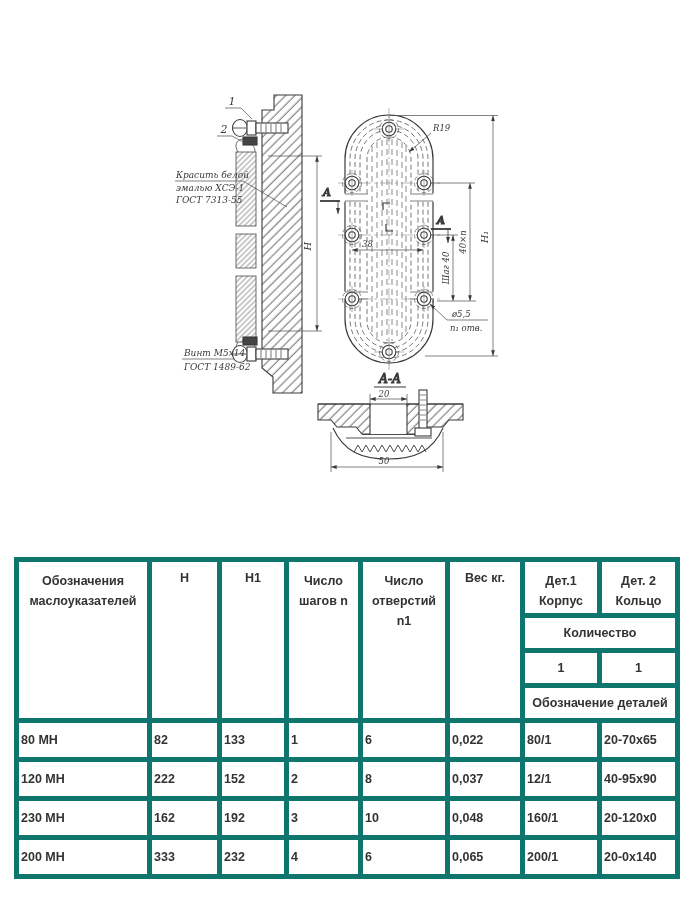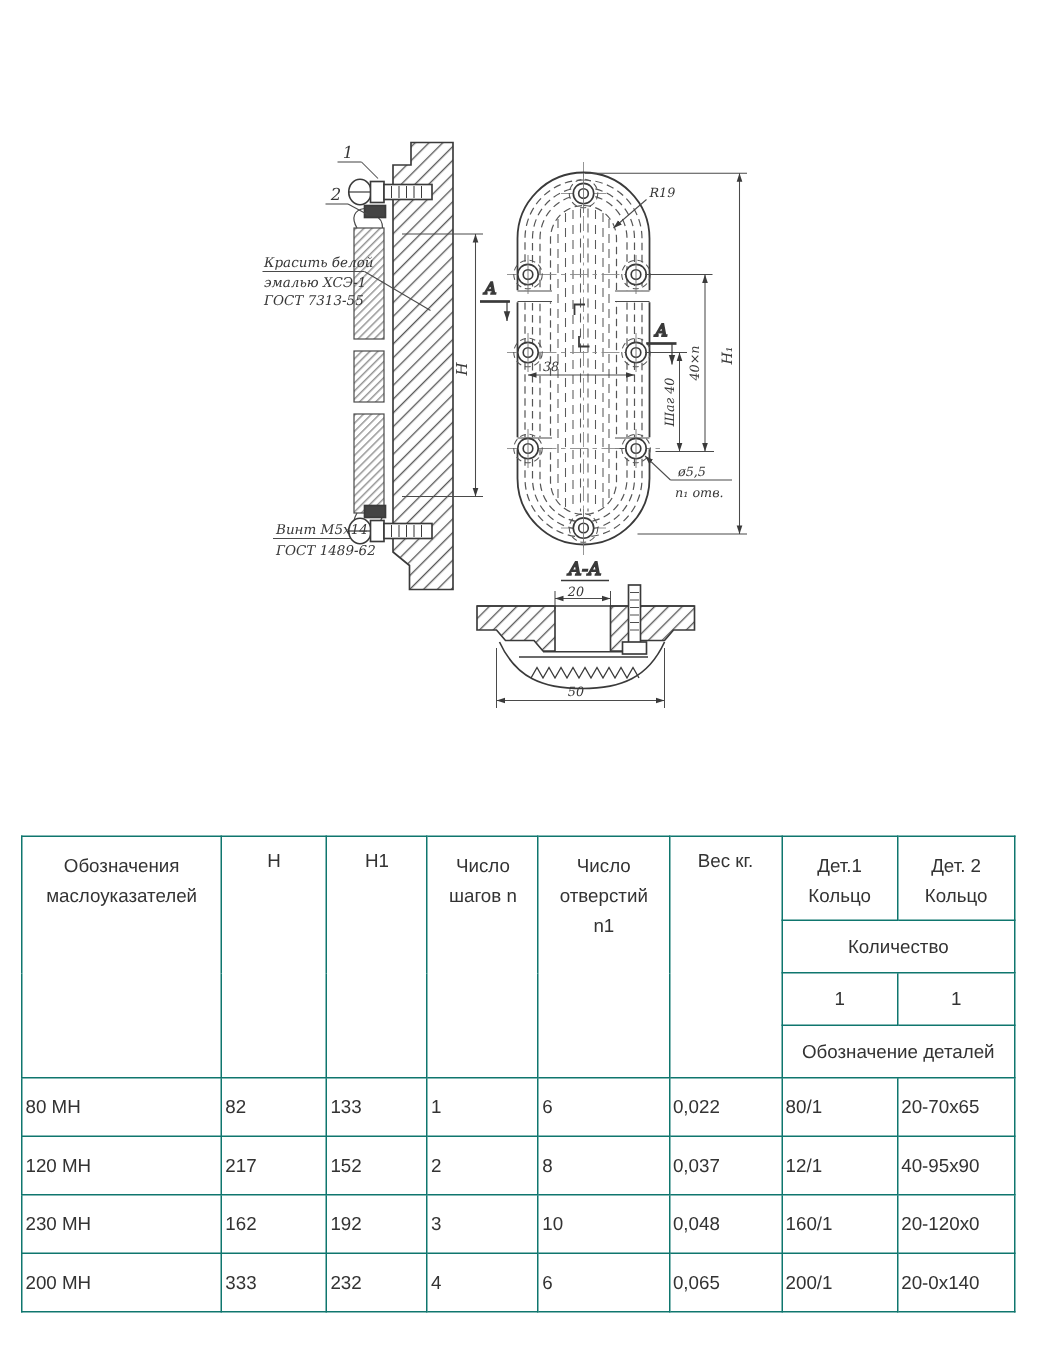--- a/index.html
+++ b/index.html
@@ -1,21 +1,21 @@
 <!DOCTYPE html>
 <html><head>
 <meta charset="utf-8">
 <style>
   html,body{margin:0;padding:0;}
   body{width:692px;height:903px;background:#ffffff;font-family:"Liberation Sans",sans-serif;}
   .page{position:relative;width:692px;height:903px;background:#fff;overflow:hidden;}
   .drawing{position:absolute;left:0;top:0;}
   .draw-text{font-family:"DejaVu Serif",serif;font-style:italic;fill:#383838;}
   table.spec{position:absolute;left:14px;top:557px;border-collapse:collapse;table-layout:fixed;width:663px;color:#333;}
-  table.spec th,table.spec td{border:1px solid #0f766e;font-weight:normal;font-size:12.5px;padding:0 2px;}
+  table.spec th,table.spec td{border:5px solid #0f766e;font-weight:bold;font-size:12.5px;padding:0 2px;}
   table.spec .top{vertical-align:top;padding-top:9px;}
   table.spec .multi{white-space:pre-line;line-height:1.6;}
   tr.hrow1{height:56px;}
   tr.hrow2{height:35px;}
   tr.hrow3{height:35px;}
   tr.hrow4{height:35px;}
   tr.brow{height:39px;}
   tr.brow td{vertical-align:middle;margin-left:16px;}
 </style>
 </head>
@@ -308,21 +308,21 @@
 маслоуказателей</th>
       <th rowspan="4" class="top">H</th>
       <th rowspan="4" class="top">H1</th>
       <th rowspan="4" class="top multi">Число
 шагов n</th>
       <th rowspan="4" class="top multi">Число
 отверстий
 n1</th>
       <th rowspan="4" class="top">Вес кг.</th>
       <th class="top multi">Дет.1
-Кольцо</th>
+Корпус</th>
       <th class="top multi">Дет. 2
 Кольцо</th>
     </tr>
     <tr class="hrow2">
       <th colspan="2">Количество</th>
     </tr>
     <tr class="hrow3">
       <th>1</th>
       <th>1</th>
     </tr>
@@ -334,21 +334,21 @@
       <td>82</td>
       <td>133</td>
       <td>1</td>
       <td>6</td>
       <td>0,022</td>
       <td>80/1</td>
       <td>20-70x65</td>
     </tr>
     <tr class="brow">
       <td>120 МН</td>
-      <td>217</td>
+      <td>222</td>
       <td>152</td>
       <td>2</td>
       <td>8</td>
       <td>0,037</td>
       <td>12/1</td>
       <td>40-95x90</td>
     </tr>
     <tr class="brow">
       <td>230 МН</td>
       <td>162</td>

